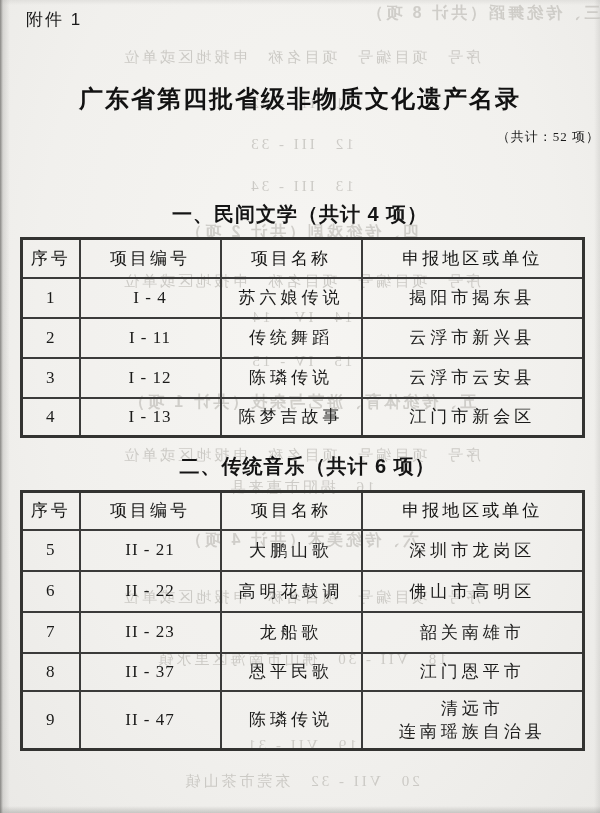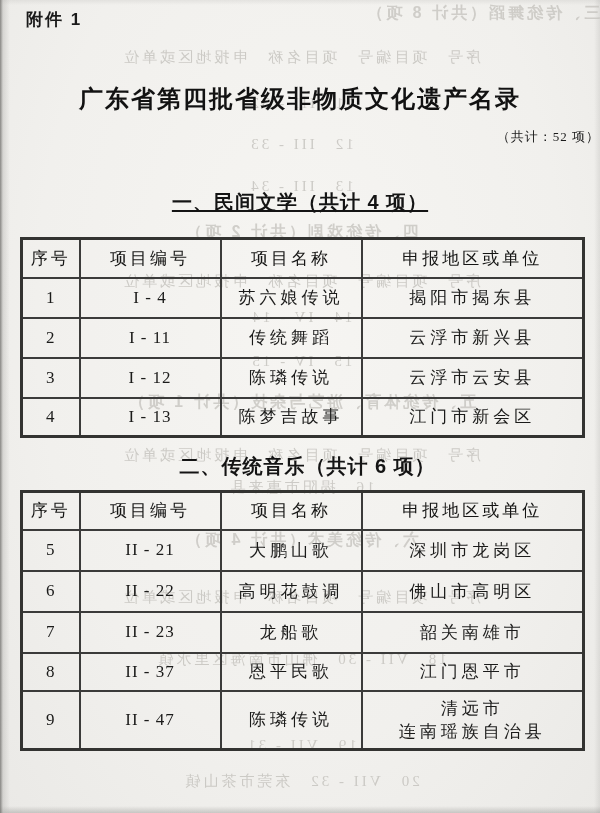--- a/index.html
+++ b/index.html
@@ -35,40 +35,40 @@
   .b0{left:368px;width:232px;top:3px;}
   .b1{top:48px;}  .b2{top:94px;}   .b3{top:135px;}  .b4{top:177px;}
   .b5{top:222px;} .b6{top:272px;}  .b7{top:308px;}  .b8{top:352px;}
   .b9{top:392px;} .b10{top:446px;} .b11{top:478px;} .b12{top:530px;}
   .b13{top:588px;} .b14{top:650px;} .b15{top:736px;} .b16{top:772px;}
   
   .front{position:relative;z-index:2;}
   .attachment{
     position:absolute;left:26px;top:8px;
     font-family:"Liberation Sans", sans-serif;
-    font-weight:700;font-size:17px;letter-spacing:2px;color:#1a1a1a;
+    font-weight:400;font-size:17px;letter-spacing:2px;color:#1a1a1a;
   }
   .title{
     position:absolute;left:0;right:0;top:83px;
     text-align:center;
     font-family:"Liberation Sans", sans-serif;
     font-weight:700;font-size:24px;letter-spacing:2px;color:#121212;
     margin:0;
   }
   .subtitle{
     position:absolute;left:0;right:0;top:128px;
     text-align:right;font-size:13px;letter-spacing:1px;color:#1c1c1c;
   }
   .sec{
     position:absolute;left:0;right:0;
     text-align:center;
     font-family:"Liberation Sans", sans-serif;
     font-weight:700;font-size:20px;letter-spacing:1px;color:#141414;
   }
-  .sec1{top:189px;text-decoration:underline;}
+  .sec1{top:201px;}
   .sec2{top:453px;padding-left:15px;}
   table.tbl{
     position:absolute;left:20px;width:562px;
     border-collapse:collapse;table-layout:fixed;
     border:3px solid #333331;
     background:transparent;
     padding-left:36px;
   }
   .t1{top:237px;}
   .t2{top:490px;}

